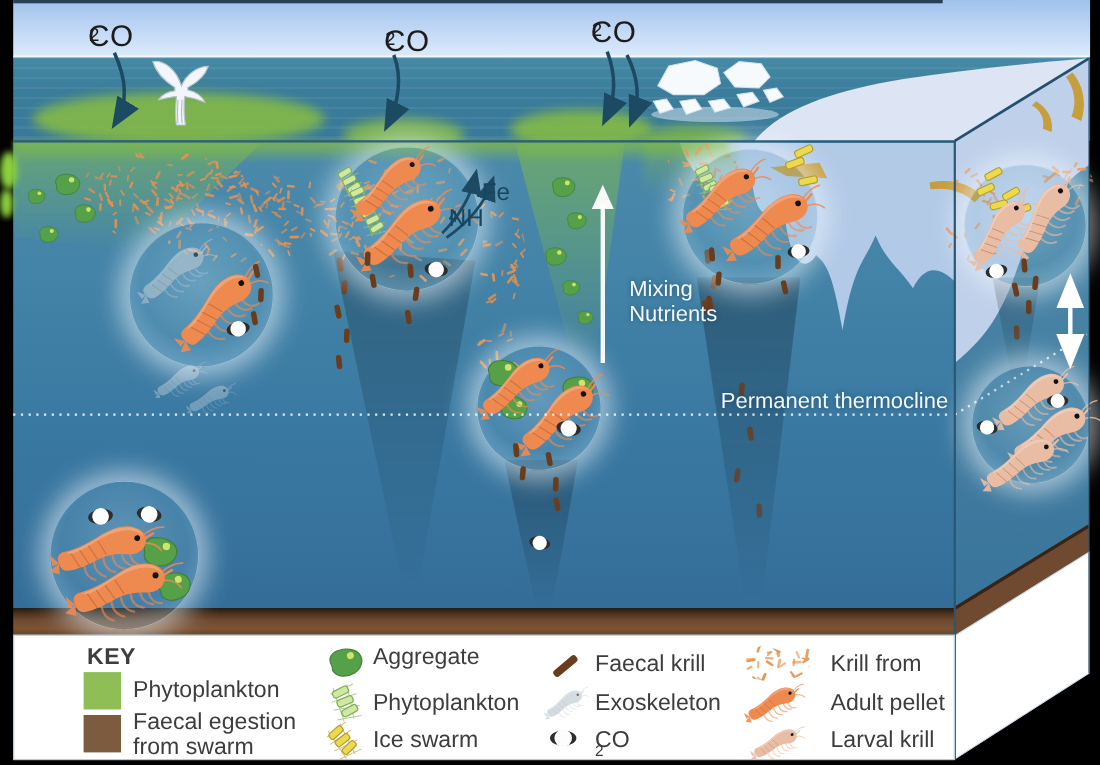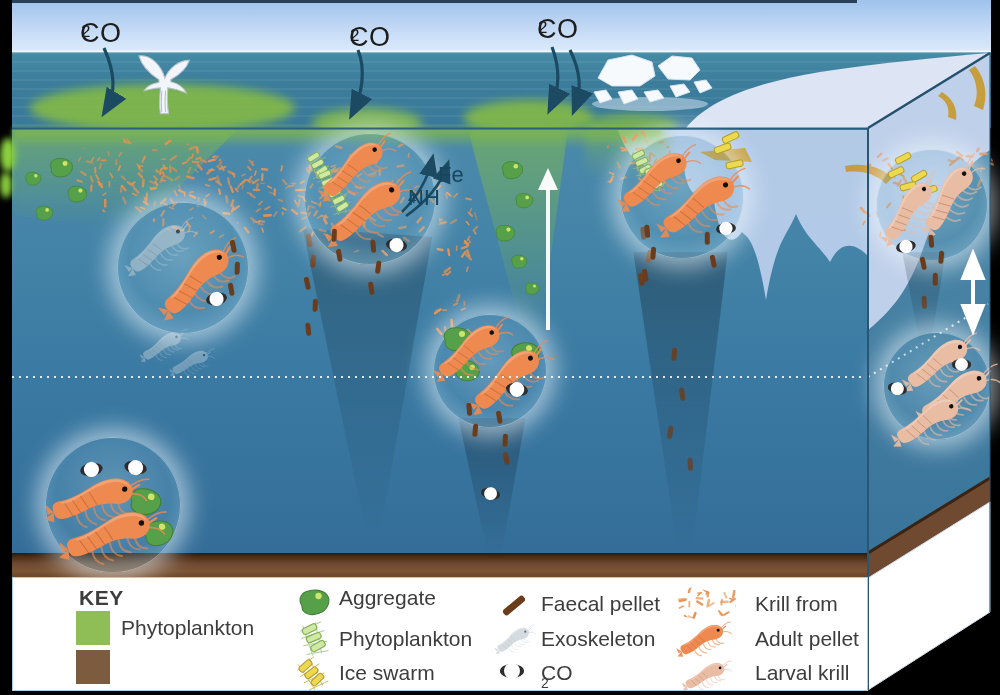--- a/index.html
+++ b/index.html
@@ -921,43 +921,49 @@
     </div>
 
   <div class="chem" style="left:438px;top:162px">
       <span>Fe</span>
     </div>
   <div class="chem" style="left:408px;top:185px">
       <span>NH</span>
       <sub>4</sub>
     </div>
 
+  <div class="wlabel" style="left:572px;top:252px">
+    <span style="position:static;display:block">Mixing</span>
+    <span style="position:static;display:block">Nutrients</span>
+  </div>
+  <div class="wlabel" style="left:604px;top:354px;width:258px;text-align:right">Permanent thermocline</div>
 
   <div class="legendbox">
     <div class="ltxt keytitle" style="left:66px;top:9px">KEY</div>
 
     <div class="swatch" style="left: 63px; top: 33px; background: rgb(143, 189, 86);"></div>
     <div class="ltxt" style="left:108px;top:39px">Phytoplankton</div>
     <div class="swatch" style="left: 63px; top: 72px; background: rgb(125, 91, 63);"></div>
+    <div class="ltxt" style="left:108px;top:68px;width:190px">Faecal egestion from swarm</div>
 
     <svg style="left:284px;top:10px" width="34" height="28">
         <use href="#agg" width="34" height="28" transform="rotate(-8 17 14)"></use>
       </svg>
     <div class="ltxt" style="left:326px;top:9px">Aggregate</div>
     <svg style="left:288px;top:44px" width="26" height="34">
         <use href="#diatom" width="26" height="34" transform="rotate(-15 13 17)"></use>
       </svg>
     <div class="ltxt" style="left:326px;top:50px">Phytoplankton</div>
     <svg style="left:286px;top:80px" width="26" height="32">
         <use href="#icealgae" width="26" height="32" transform="rotate(-30 13 16)"></use>
       </svg>
     <div class="ltxt" style="left:326px;top:84px">Ice swarm</div>
 
     <div class="pellet" style="left:488px;top:24px;width:26px;height:7px;transform:rotate(-40deg)"></div>
-    <div class="ltxt" style="left:528px;top:15px">Faecal pellet</div>
+    <div class="ltxt" style="left:528px;top:15px">Faecal krill</div>
     <svg style="left:480px;top:48px;color:#b9c6cf;opacity:.6" width="44" height="30">
         <use href="#krill" width="44" height="30" transform="rotate(-10 22 15)"></use>
       </svg>
     <div class="ltxt" style="left:528px;top:50px">Exoskeleton</div>
     <svg style="left:486px;top:84px" width="28" height="20">
         <use href="#co2s" width="26" height="18"></use>
       </svg>
     <div class="ltxt" style="left:528px;top:84px"><span>CO</span><sub style="position:relative;font-size:14px;top:3px">2</sub></div>
 
     <div class="swarm" style="left:660px;top:8px;width:68px;height:36px;clip-path:polygon(0 35%,30% 0,60% 20%,100% 5%,90% 70%,55% 100%,15% 85%)">

